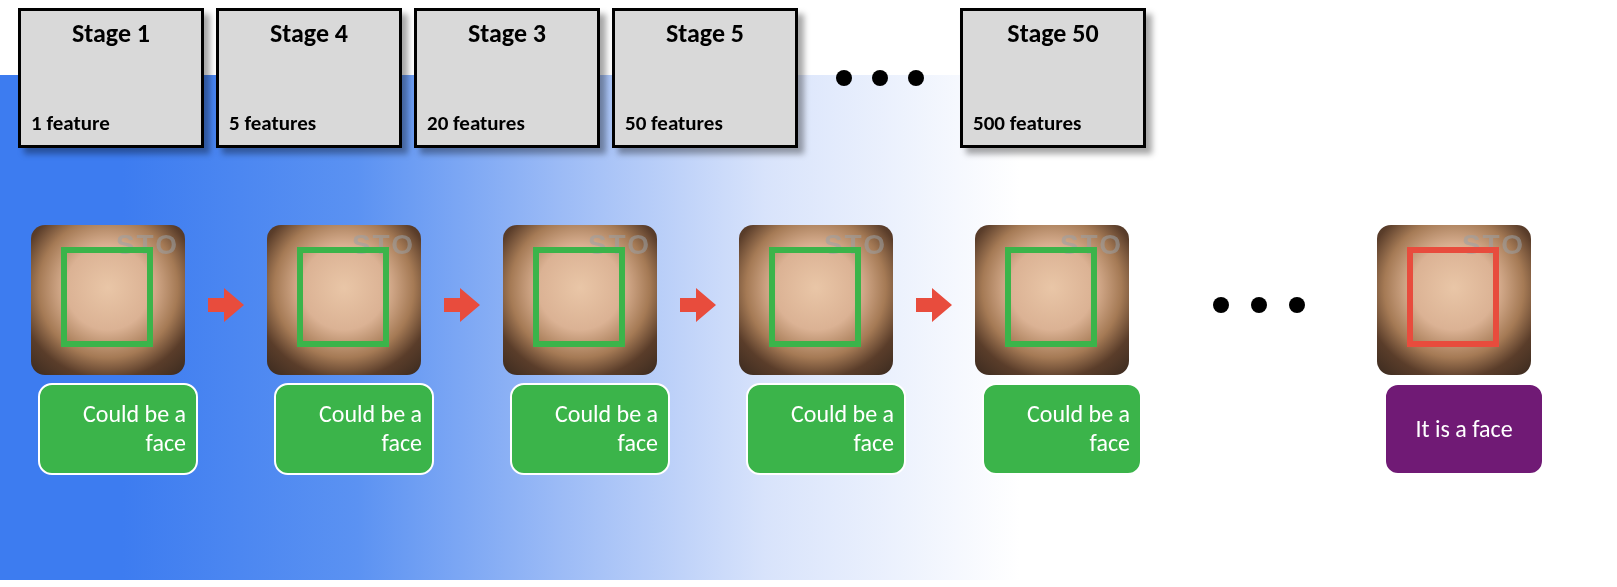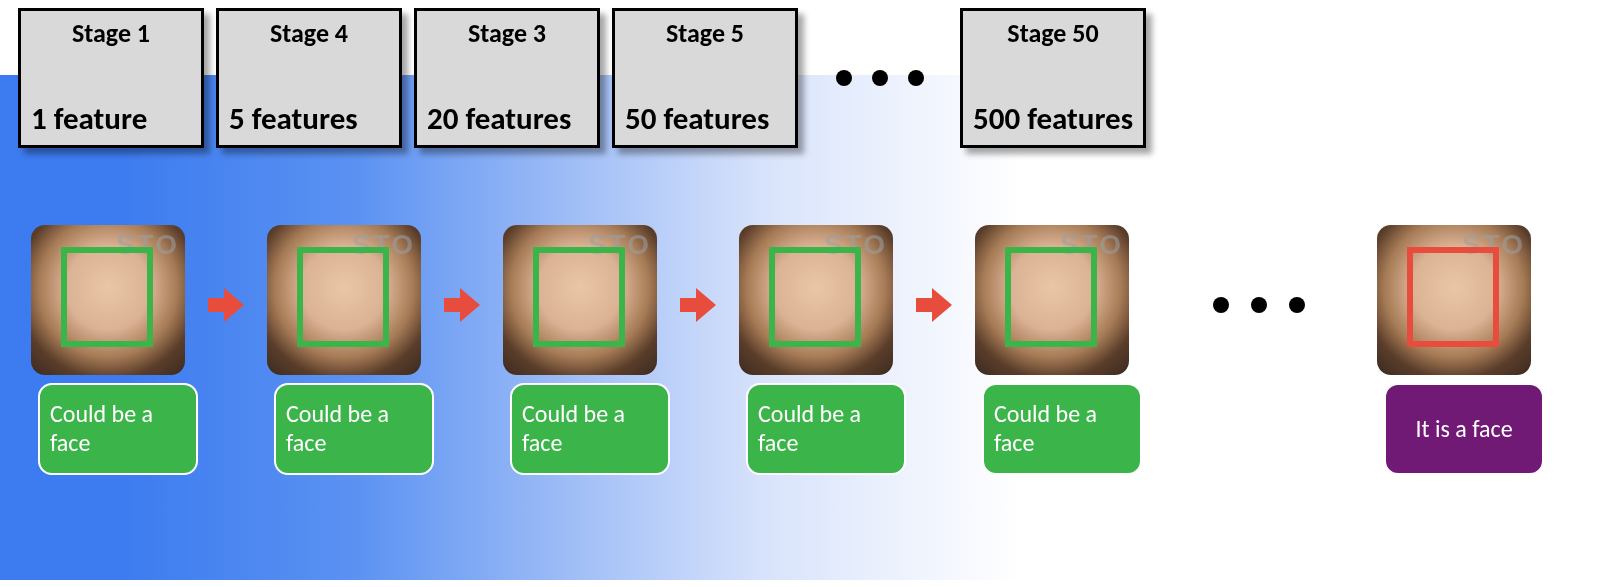--- a/index.html
+++ b/index.html
@@ -42,21 +42,21 @@
     margin-right:12px;
     padding:8px 6px 10px 6px;
     box-sizing:border-box;
     display:flex;
     flex-direction:column;
     justify-content:space-between;
     text-align:center;
     color:#000;
   }
   .stage-title{font-weight:700;font-size:26px;line-height:1.1;}
-  .stage-feat{font-weight:700;font-size:31px;line-height:1.1;text-align:left;padding-left:4px;}
+  .stage-feat{font-weight:700;font-size:21px;line-height:1.1;text-align:left;padding-left:4px;}
 
   .hdots{
     width:120px;
     display:flex;
     justify-content:center;
     align-items:center;
     gap:20px;
     margin:0 20px 0 10px;
     height:140px;
   }
@@ -118,21 +118,21 @@
     min-height:92px;
     border-radius:14px;
     border:2px solid #fff;
     background:#3bb44a;
     color:#fff;
     font-size:24px;
     line-height:1.2;
     display:flex;
     align-items:center;
     justify-content:center;
-    text-align:left;
+    text-align:right;
     padding:6px 10px;
     box-sizing:border-box;
     align-self:flex-end;
     margin-left:20px;
   }
   .caption.red{background:#701a75;}
 
   
   .arrow{
     width:44px;

